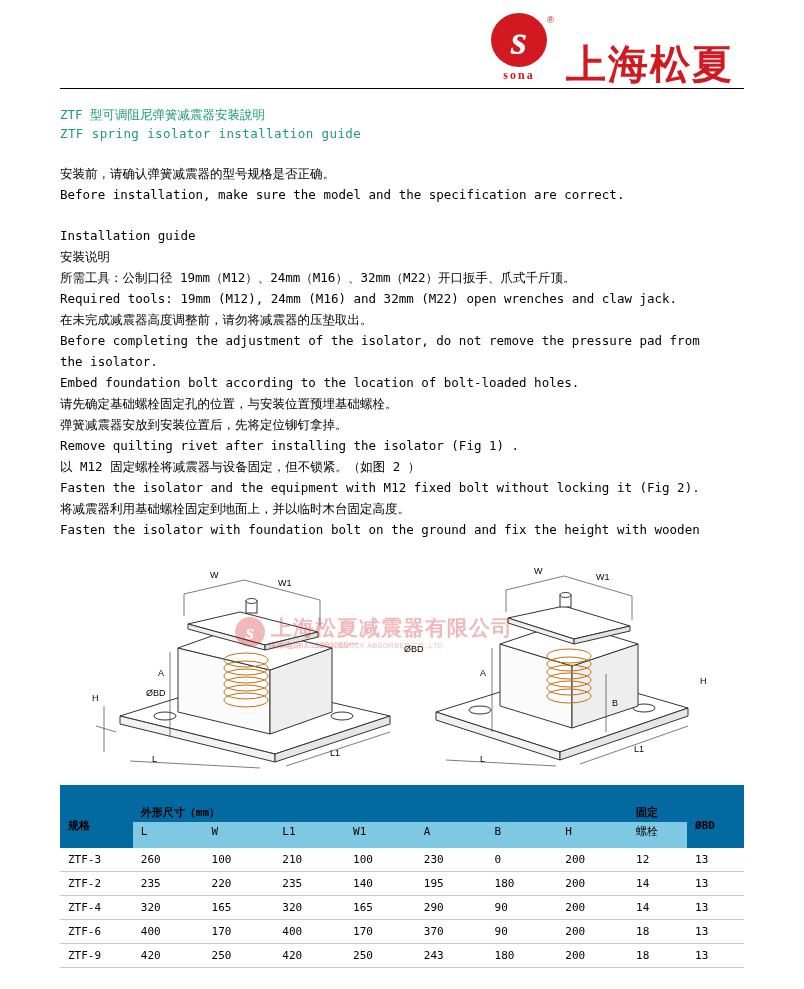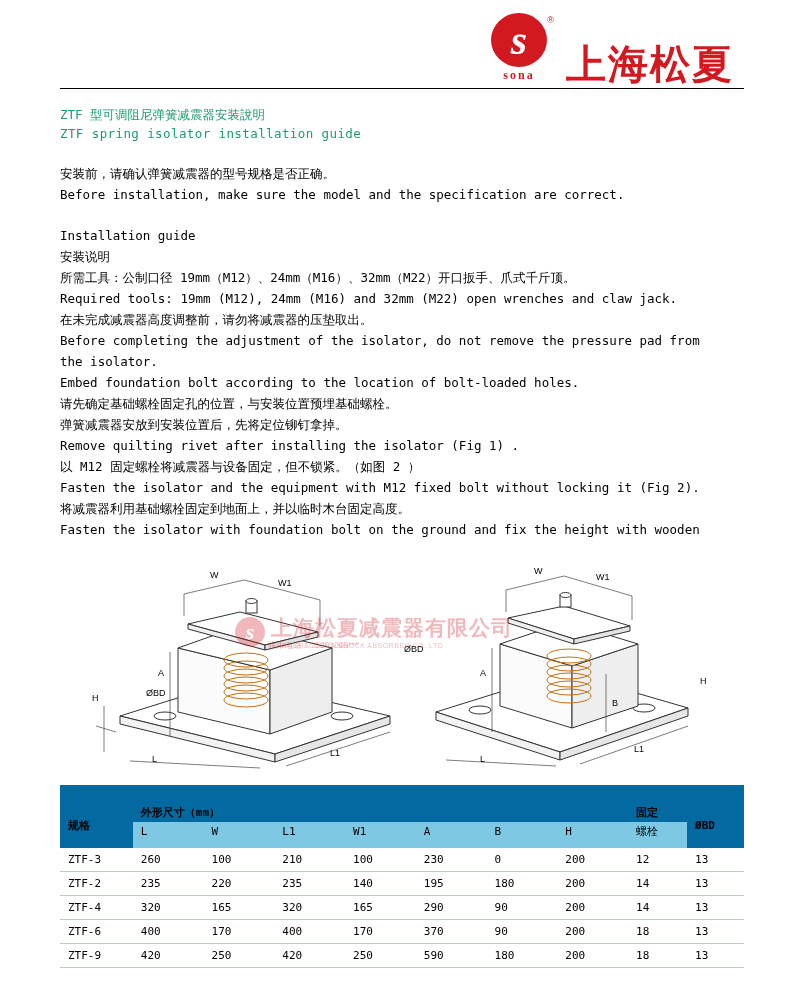--- a/index.html
+++ b/index.html
@@ -425,21 +425,21 @@
         <td>200</td>
         <td>18</td>
         <td>13</td>
       </tr>
       <tr>
         <td>ZTF-9</td>
         <td>420</td>
         <td>250</td>
         <td>420</td>
         <td>250</td>
-        <td>590</td>
+        <td>243</td>
         <td>180</td>
         <td>200</td>
         <td>18</td>
         <td>13</td>
       </tr>
     </tbody>
   </table>
 
 </div>
 

